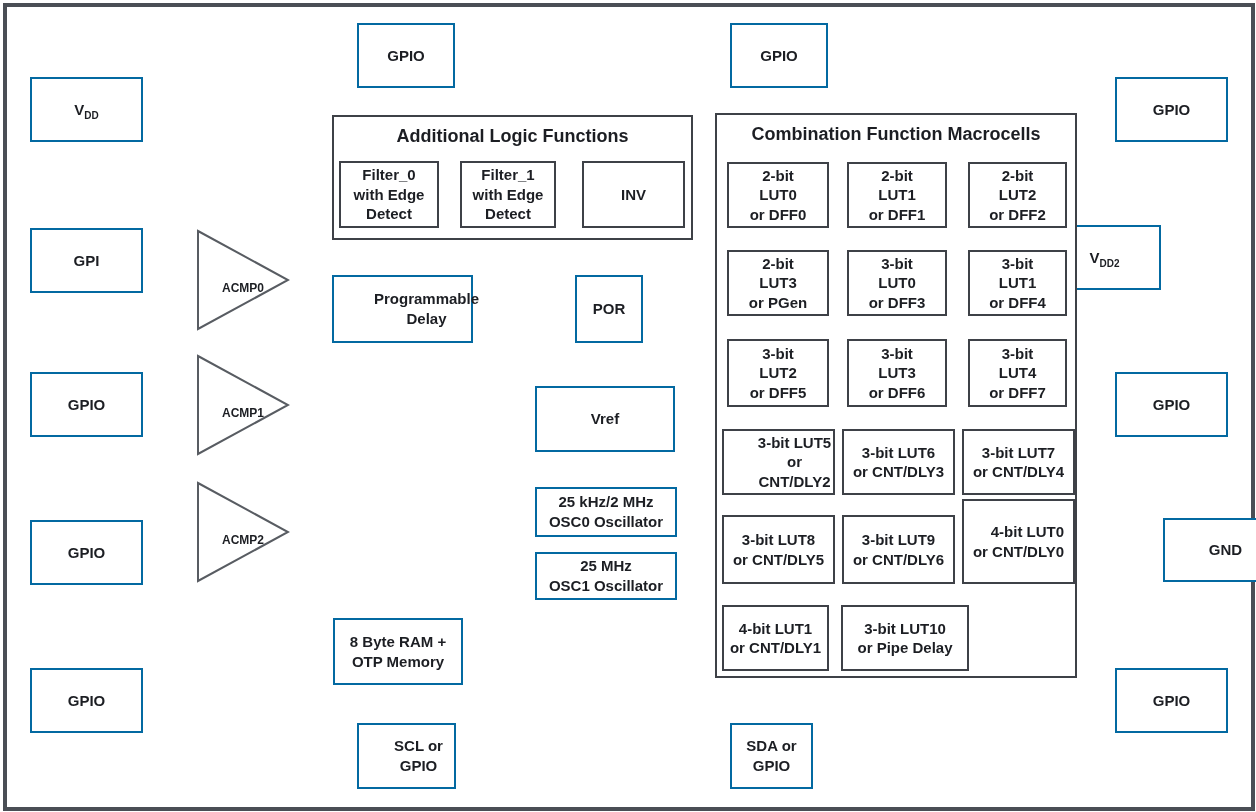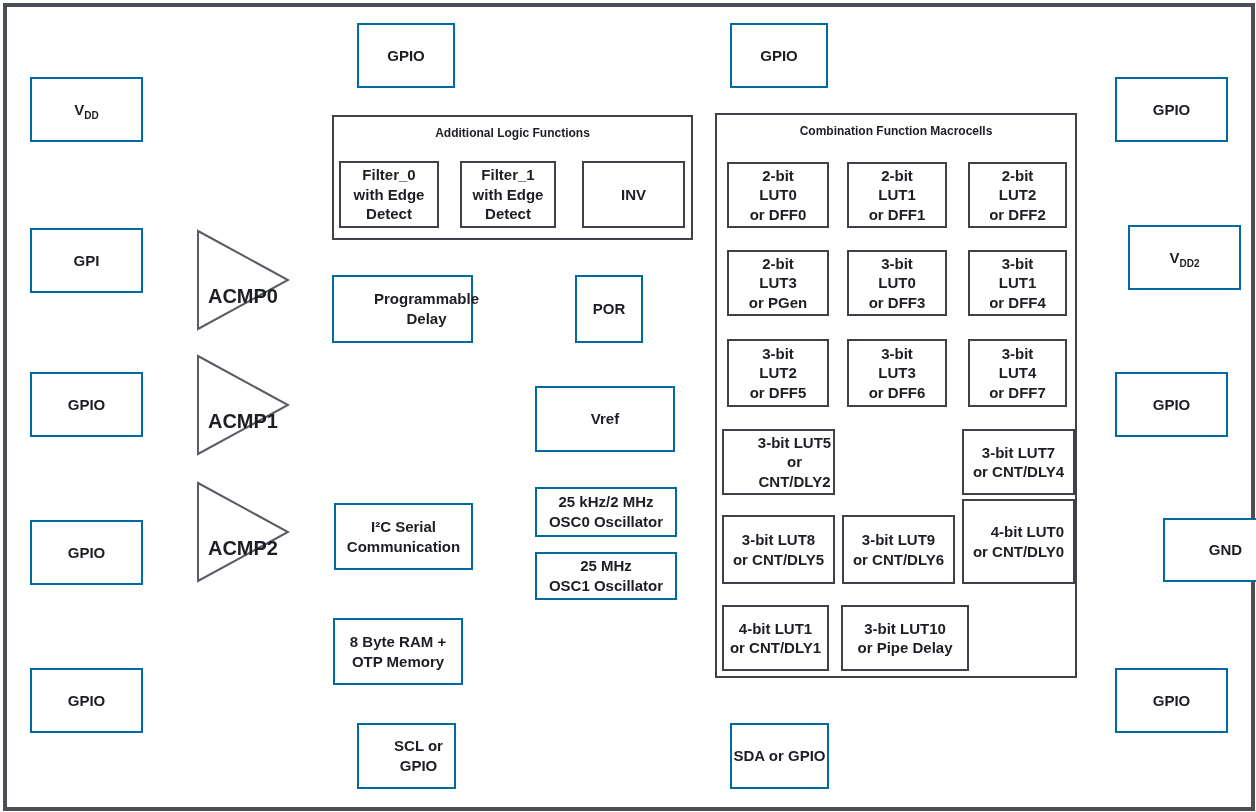--- a/index.html
+++ b/index.html
@@ -11,58 +11,58 @@
   .frame{position:absolute;left:3px;top:3px;width:1244px;height:800px;border:4px solid #4a4e55;}
   .box{
     position:absolute;background:#fff;border:2px solid #0369a1;
     display:flex;align-items:center;justify-content:center;
     text-align:center;white-space:pre-line;line-height:1.32;font-size:15px;
     box-sizing:border-box;
   }
   .group{position:absolute;background:#fff;border:2px solid #3e4147;box-sizing:border-box;}
   .group-title{
     position:absolute;left:0;right:0;top:9px;text-align:center;
-    font-size:12px;white-space:nowrap;
+    font-size:18px;white-space:nowrap;
   }
   .cell{
     position:absolute;background:#fff;border:2px solid #3e4147;
     display:flex;align-items:center;justify-content:center;
     text-align:center;white-space:pre-line;line-height:1.3;font-size:15px;
     box-sizing:border-box;
   }
   .acmp{position:absolute;width:94px;height:102px;}
   .acmp svg{position:absolute;left:0;top:0;}
   .acmp .lbl{
-    position:absolute;left:6px;top:16px;width:82px;height:100%;
-    display:flex;align-items:center;justify-content:center;font-size:20px;
+    position:absolute;left:6px;top:8px;width:82px;height:100%;
+    display:flex;align-items:center;justify-content:center;font-size:12px;
   }
   .sub{font-size:10px;position:relative;top:4px;letter-spacing:0;}
 </style>
 </head>
 <body>
 
 <div id="stage">
   <div class="frame"></div>
 
   <div class="box" style="left:357px;top:23px;width:98px;height:65px;"><span>GPIO</span></div>
   <div class="box" style="left:730px;top:23px;width:98px;height:65px;"><span>GPIO</span></div>
 
   <div class="box" style="left:357px;top:723px;width:99px;height:66px;padding-left:24px;"><span>SCL or GPIO</span></div>
-  <div class="box" style="left:730px;top:723px;width:99px;height:66px;"><span>SDA or GPIO</span></div>
+  <div class="box" style="left:730px;top:723px;width:83px;height:66px;"><span>SDA or GPIO</span></div>
 
   <div class="box" style="left:30px;top:77px;width:113px;height:65px;">
     <span><span>V</span><span class="sub">DD</span></span>
   </div>
   <div class="box" style="left:30px;top:228px;width:113px;height:65px;"><span>GPI</span></div>
   <div class="box" style="left:30px;top:372px;width:113px;height:65px;"><span>GPIO</span></div>
   <div class="box" style="left:30px;top:520px;width:113px;height:65px;"><span>GPIO</span></div>
   <div class="box" style="left:30px;top:668px;width:113px;height:65px;"><span>GPIO</span></div>
 
   <div class="box" style="left:1115px;top:77px;width:113px;height:65px;"><span>GPIO</span></div>
-  <div class="box" style="left:1128px;top:225px;width:113px;height:65px;">
+  <div class="box" style="left:1048px;top:225px;width:113px;height:65px;">
     <span><span>V</span><span class="sub">DD2</span></span>
   </div>
   <div class="box" style="left:1115px;top:372px;width:113px;height:65px;"><span>GPIO</span></div>
   <div class="box" style="left:1115px;top:518px;width:125px;height:64px;margin-left:48px;"><span>GND</span></div>
   <div class="box" style="left:1115px;top:668px;width:113px;height:65px;"><span>GPIO</span></div>
 
   <div class="acmp" style="left:196px;top:229px;">
     <svg width="94" height="102" viewBox="0 0 94 102">
       <polygon points="2,2 92,51 2,100" fill="#ffffff" stroke="#585c62" stroke-width="2"></polygon>
     </svg>
@@ -87,22 +87,20 @@
 with Edge
 Detect</div>
     <div class="cell" style="left:126px;top:44px;width:96px;height:67px;">Filter_1
 with Edge
 Detect</div>
     <div class="cell" style="left:248px;top:44px;width:103px;height:67px;">INV</div>
   </div>
 
   <div class="box" style="left:332px;top:275px;width:141px;height:68px;padding-left:48px;">Programmable
 Delay</div>
-  <div class="box" style="left:334px;top:503px;width:139px;height:67px;">I²C Serial
-Communication</div>
   <div class="box" style="left:333px;top:618px;width:130px;height:67px;">8 Byte RAM +
 OTP Memory</div>
   <div class="box" style="left:575px;top:275px;width:68px;height:68px;">POR</div>
   <div class="box" style="left:535px;top:386px;width:140px;height:66px;">Vref</div>
   <div class="box" style="left:535px;top:487px;width:142px;height:50px;">25 kHz/2 MHz
 OSC0 Oscillator</div>
   <div class="box" style="left:535px;top:552px;width:142px;height:48px;">25 MHz
 OSC1 Oscillator</div>
 
   <div class="group" style="left:715px;top:113px;width:362px;height:565px;">
@@ -133,20 +131,22 @@
 or DFF5</div>
     <div class="cell" style="left:130px;top:224px;width:100px;height:68px;">3-bit
 LUT3
 or DFF6</div>
     <div class="cell" style="left:251px;top:224px;width:99px;height:68px;">3-bit
 LUT4
 or DFF7</div>
 
     <div class="cell" style="left:5px;top:314px;width:113px;height:66px;padding-left:32px;">3-bit LUT5
 or CNT/DLY2</div>
+    <div class="cell" style="left:125px;top:314px;width:113px;height:66px;">3-bit LUT6
+or CNT/DLY3</div>
     <div class="cell" style="left:245px;top:314px;width:113px;height:66px;">3-bit LUT7
 or CNT/DLY4</div>
 
     <div class="cell" style="left:5px;top:400px;width:113px;height:69px;">3-bit LUT8
 or CNT/DLY5</div>
     <div class="cell" style="left:125px;top:400px;width:113px;height:69px;">3-bit LUT9
 or CNT/DLY6</div>
     <div class="cell" style="left:245px;top:384px;width:113px;height:85px;text-align:right;">4-bit LUT0
 or CNT/DLY0</div>
 

